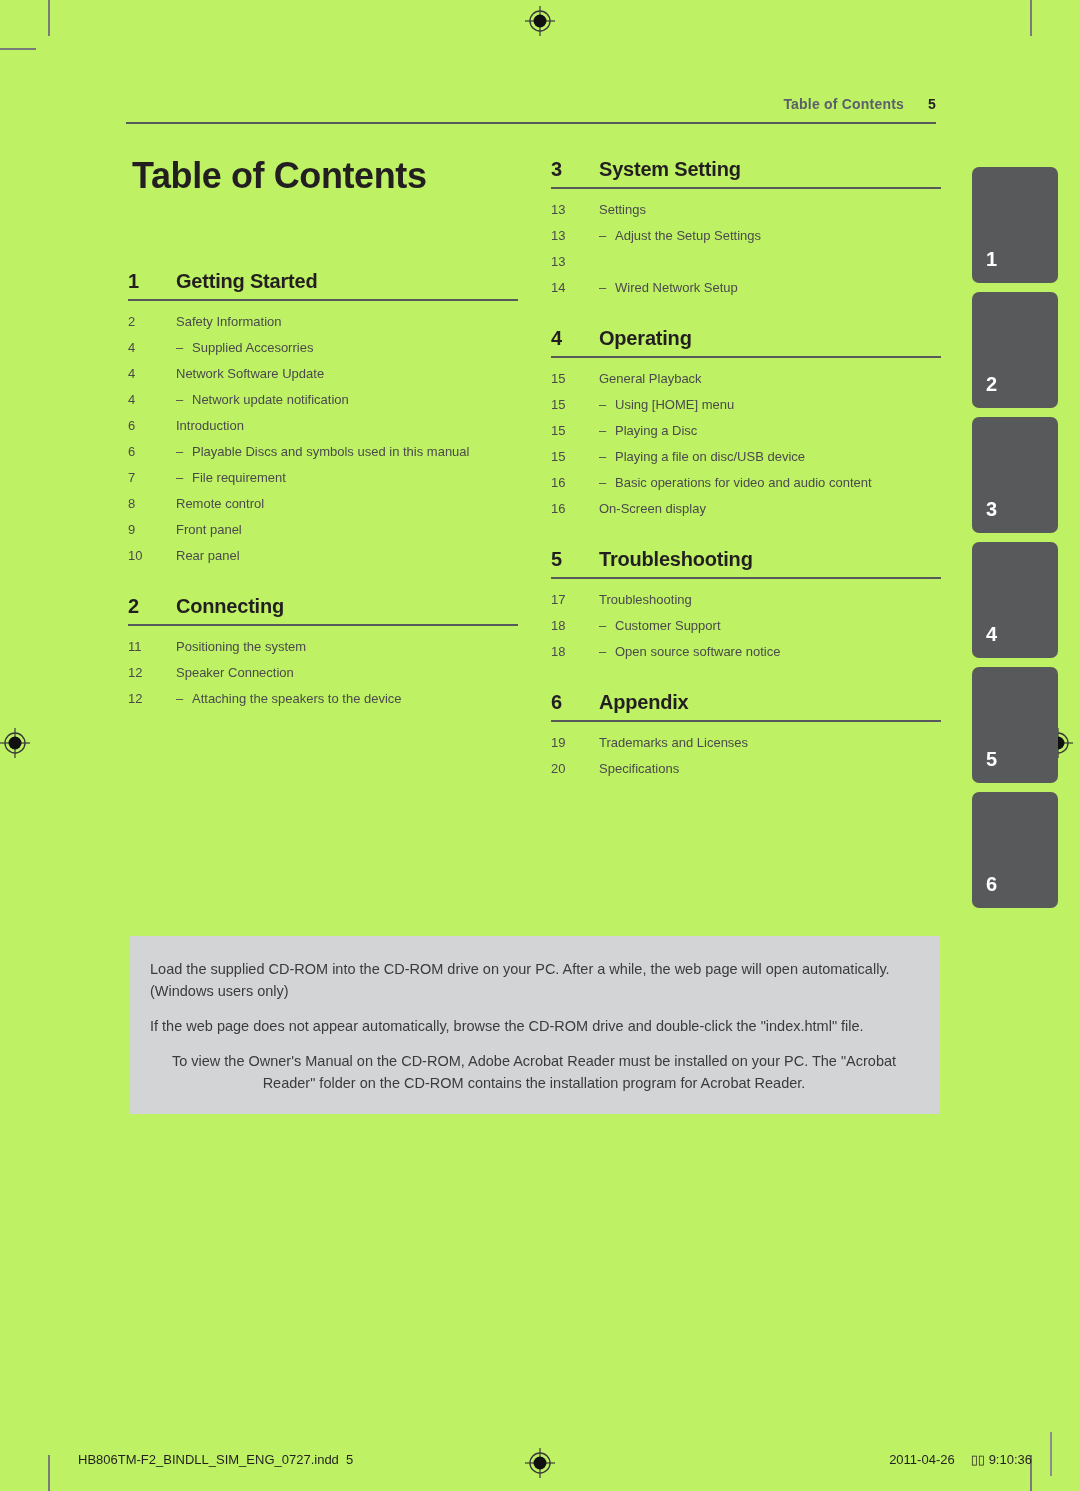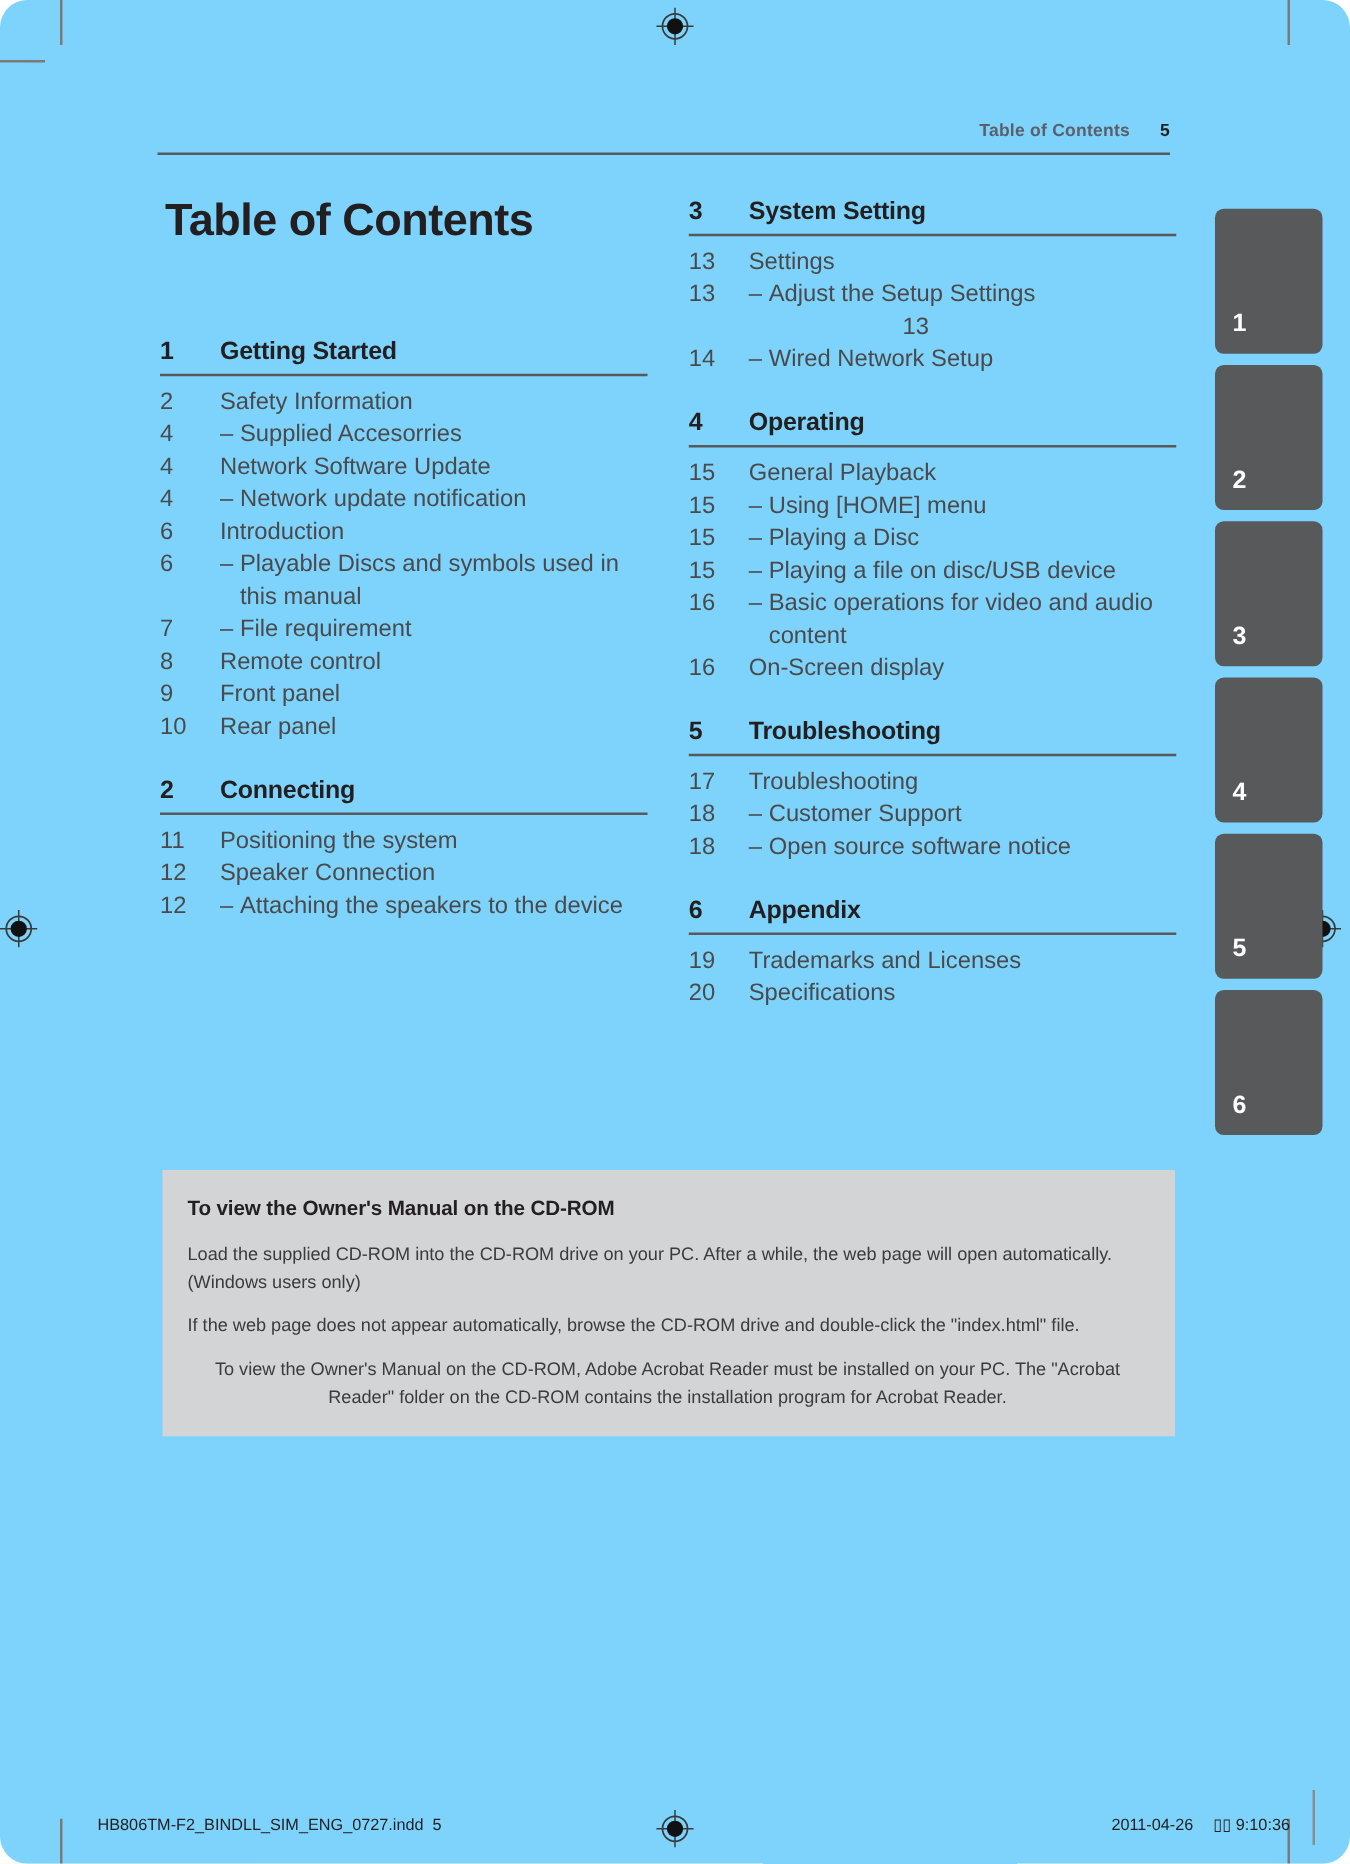--- a/index.html
+++ b/index.html
@@ -9,22 +9,21 @@
   }
   body {
     font-family: "Liberation Sans", sans-serif;
     color: #231f20;
   }
   #page {
     position: relative;
     width: 1080px;
     height: 1491px;
     overflow: hidden;
-    background: #7dd3fc;
-    border-radius: 22px;
+    background: #bef264;
   }
 
   
   .crop {
     position: absolute;
     background: #7a7a7a;
   }
   .reg {
     position: absolute;
     width: 30px;
@@ -95,24 +94,23 @@
     font-weight: bold;
   }
   .sect-rule {
     height: 2px;
     background: #58595b;
     margin-bottom: 8px;
   }
 
   .entry {
     display: flex;
-    font-size: 19px;
+    font-size: 13px;
     color: #4a4a4c;
     line-height: 26px;
-    justify-content: center;
   }
   .entry .num {
     width: 48px;
     flex: 0 0 48px;
     color: #4a4a4c;
   }
   .entry .txt { flex: 1 1 auto; }
   .entry.sub .txt { text-indent: 0; }
   .entry.sub .txt .dash { display: inline-block; width: 16px; }
   .entry.sub .txt { padding-left: 0; }
@@ -386,21 +384,20 @@
           <span class="txt"><span>Trademarks and Licenses</span></span>
         </div>
         <div class="entry">
           <span class="num">20</span>
           <span class="txt"><span>Specifications</span></span>
         </div>
       </div>
     </div>
 
   <div class="note">
-    <h3>To view the Owner's Manual on the CD-ROM</h3>
     <div id="note-paragraphs">
         <p>Load the supplied CD-ROM into the CD-ROM drive on your PC. After a while, the web page will open automatically. (Windows users only)</p>
         <p>If the web page does not appear automatically, browse the CD-ROM drive and double-click the "index.html" file.</p>
         <p>To view the Owner's Manual on the CD-ROM, Adobe Acrobat Reader must be installed on your PC. The "Acrobat Reader" folder on the CD-ROM contains the installation program for Acrobat Reader.</p>
       </div>
   </div>
 
   <div class="tabs" id="tabs">
       <div class="tab">
         <span>1</span>

